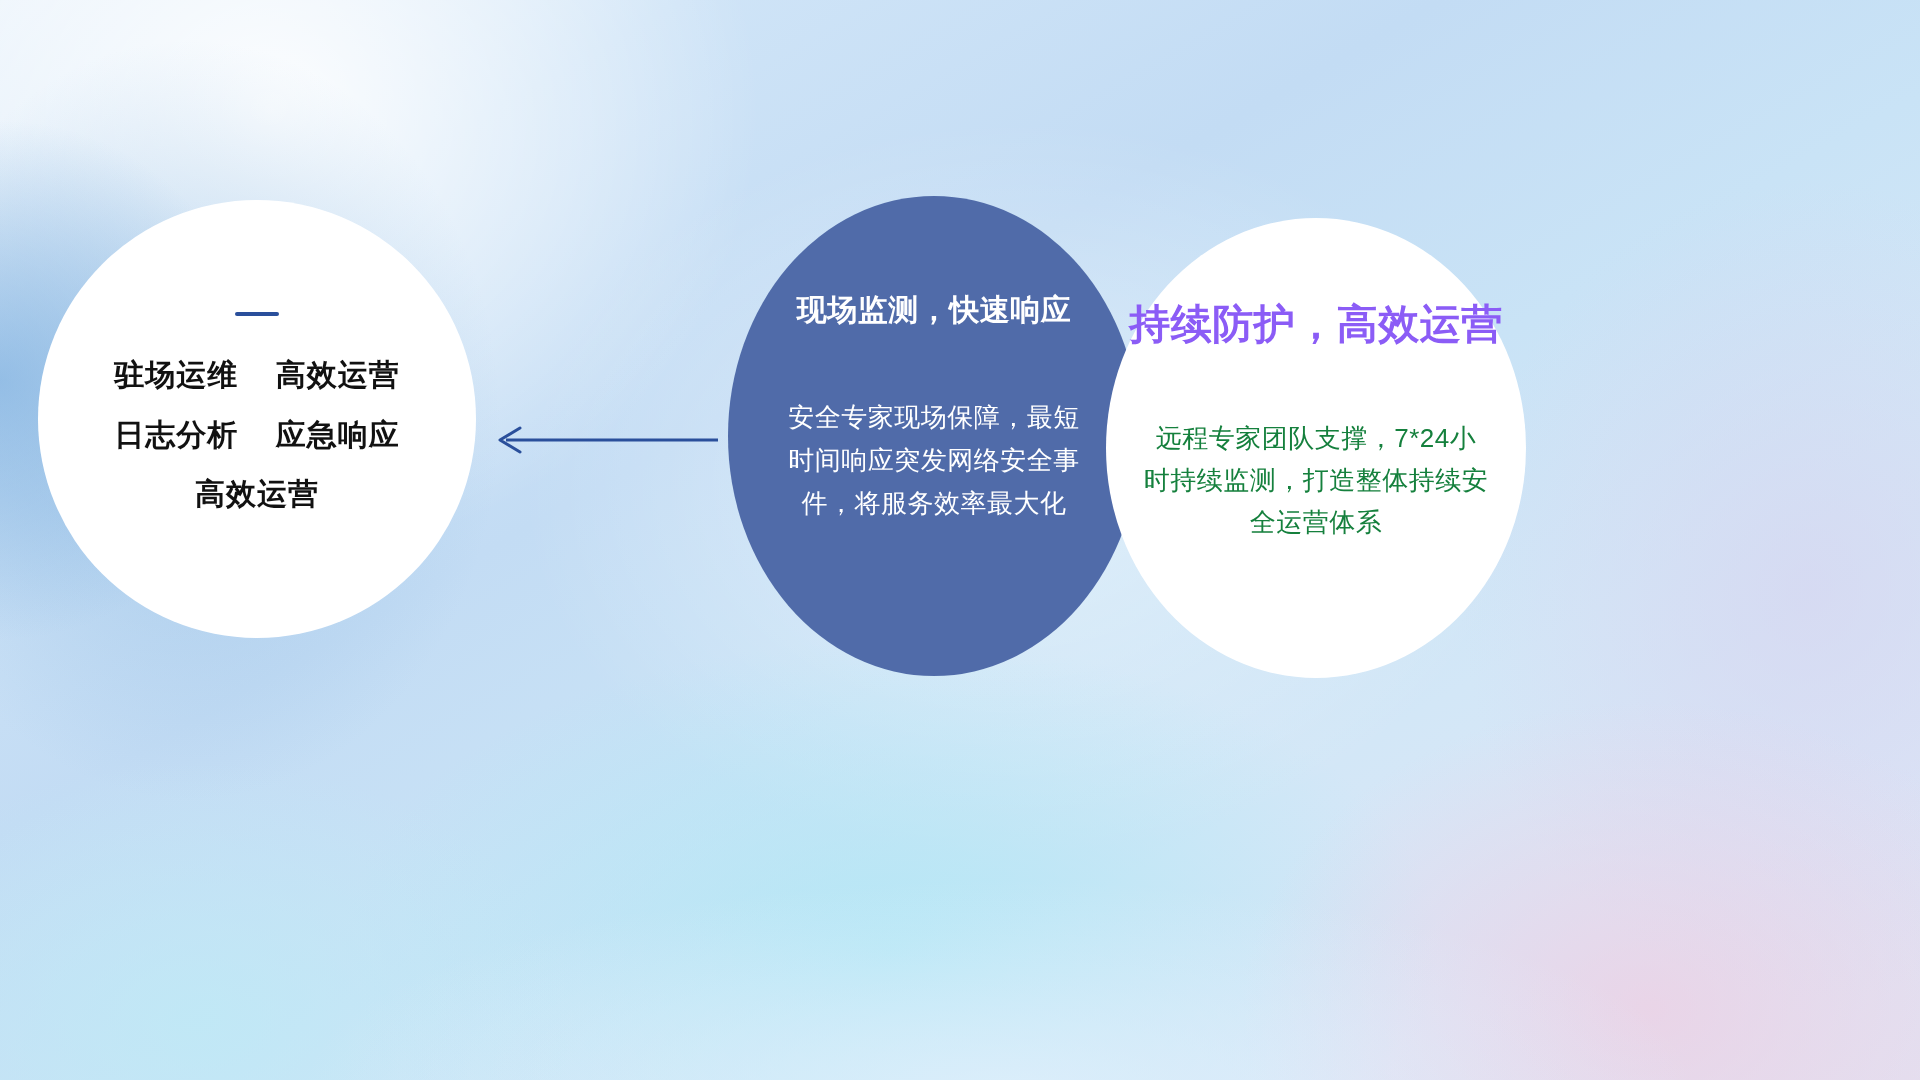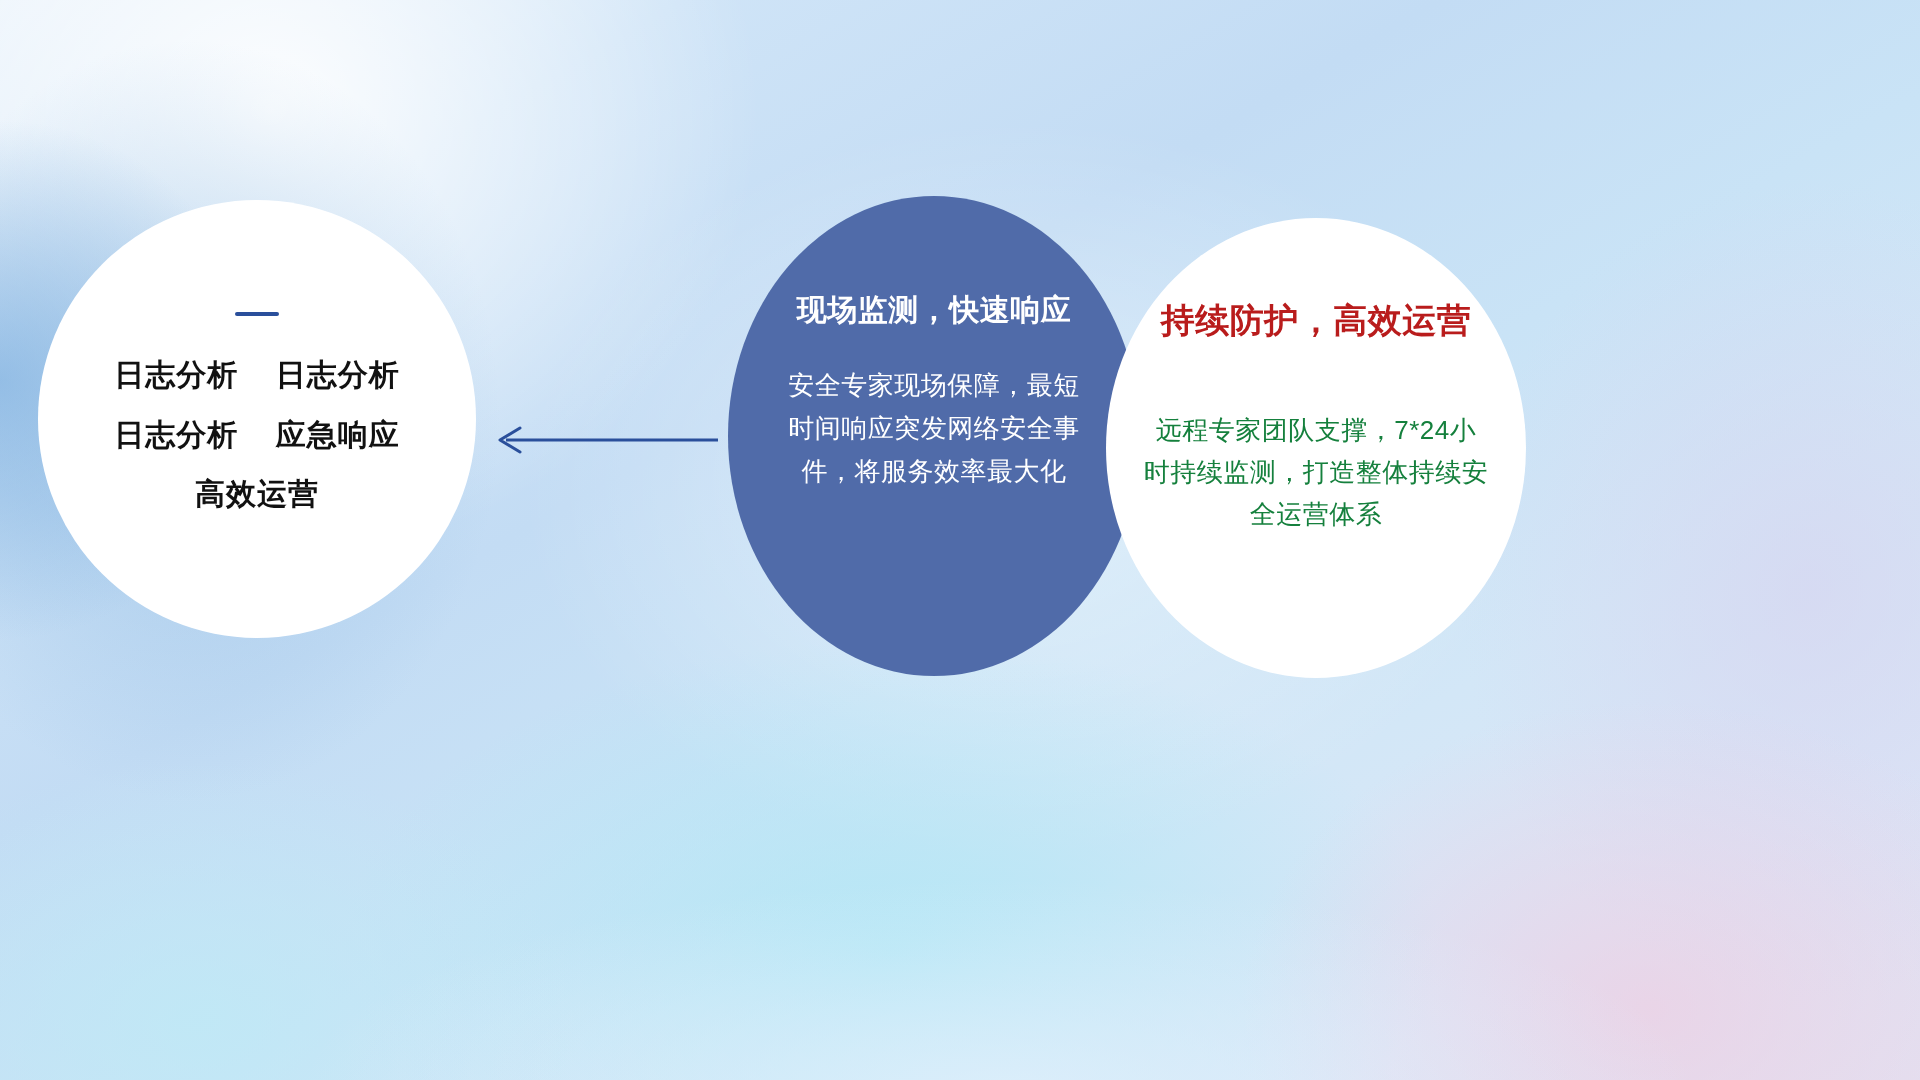--- a/index.html
+++ b/index.html
@@ -140,42 +140,42 @@
   }
   #mid-title {
     font-size: 30px;
     font-weight: bold;
     color: #ffffff;
     letter-spacing: 0.5px;
     line-height: 1.2;
     white-space: nowrap;
   }
   #mid-body {
-    margin-top: 36px;
+    margin-top: 68px;
     width: 300px;
     font-size: 26px;
     color: #ffffff;
     line-height: 1.65;
     letter-spacing: 0.5px;
   }
 
   
   #circle-right {
     left: 1106px;
     top: 218px;
     width: 420px;
     height: 460px;
     background: #ffffff;
     justify-content: flex-start;
     padding-top: 82px;
   }
   #right-title {
-    font-size: 34px;
+    font-size: 41px;
     font-weight: bold;
-    color: #b91c1c;
+    color: #8b5cf6;
     letter-spacing: 0.5px;
     line-height: 1.2;
     white-space: nowrap;
   }
   #right-body {
     margin-top: 68px;
     width: 345px;
     font-size: 26px;
     color: #15803d;
     line-height: 1.62;
@@ -206,21 +206,21 @@
   <div class="bg-blob blob-f"></div>
   <div class="bg-blob blob-i"></div>
 
   <svg id="connector" viewBox="0 0 230 50" xmlns="http://www.w3.org/2000/svg">
     <line x1="228" y1="25" x2="16" y2="25" stroke="#2a4f9b" stroke-width="3"></line>
     <polyline points="30,13 10,25 30,37" fill="none" stroke="#2a4f9b" stroke-width="3" stroke-linecap="round" stroke-linejoin="round"></polyline>
   </svg>
 
   <div class="circle" id="circle-left">
     <div id="left-rule"></div>
-    <div class="left-line">日志分析    日志分析</div>
+    <div class="left-line">驻场运维    高效运营</div>
     <div class="left-line">日志分析    应急响应</div>
     <div class="left-line">高效运营</div>
   </div>
 
   <div class="circle" id="circle-mid">
     <div id="mid-title">现场监测，快速响应</div>
     <div id="mid-body">安全专家现场保障，最短时间响应突发网络安全事件，将服务效率最大化</div>
   </div>
 
   <div class="circle" id="circle-right">

